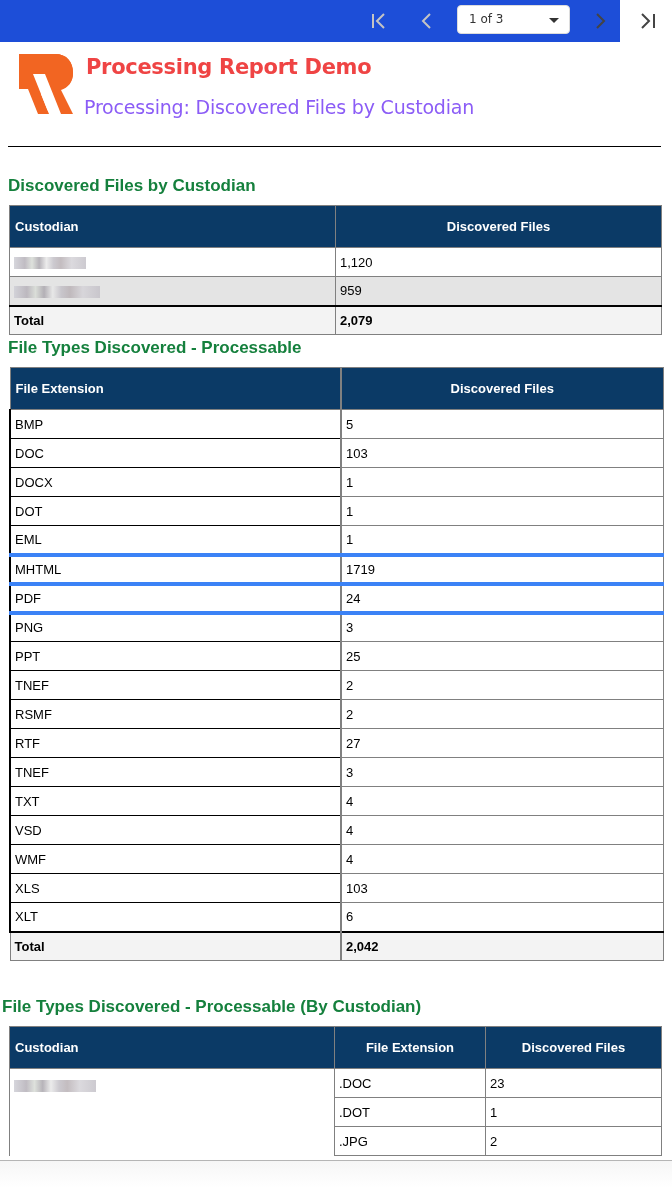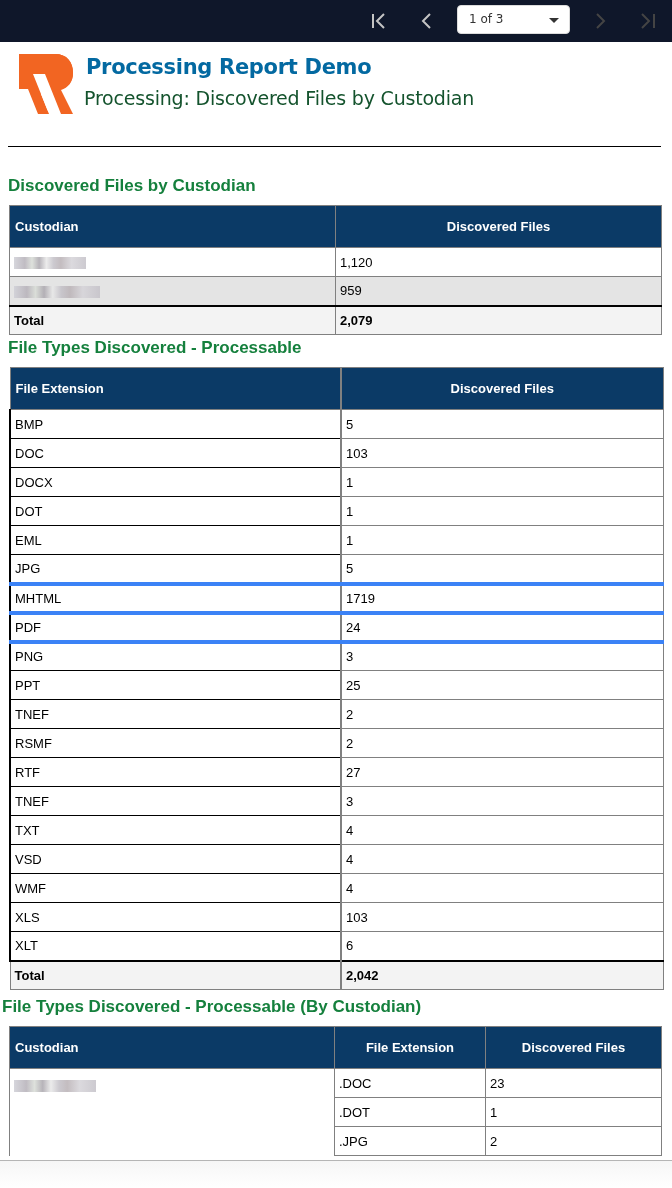--- a/index.html
+++ b/index.html
@@ -1,29 +1,29 @@
 <!DOCTYPE html>
 <html><head>
 <meta charset="utf-8">
 <style>
   * { box-sizing: border-box; margin: 0; padding: 0; }
   html, body { width: 672px; height: 1188px; overflow: hidden; background: #ffffff; }
   body { font-family: "Liberation Sans", sans-serif; color: #000; position: relative; }
 
   
-  .toolbar { position: absolute; left: 0; top: 0; width: 672px; height: 42px; background: #0f172a; }
+  .toolbar { position: absolute; left: 0; top: 0; width: 620px; height: 42px; background: #1d4ed8; }
   .tb-btn { position: absolute; top: 7px; width: 28px; height: 28px; display: flex; align-items: center; justify-content: center; cursor: pointer; }
   .tb-btn svg { display: block; }
   .page-select { position: absolute; left: 457px; top: 5px; width: 113px; height: 29px; background: #fff; border: 1px solid #dcdcdc; border-radius: 4px; font-family: "DejaVu Sans", sans-serif; font-size: 12px; color: #333; padding-left: 11px; line-height: 27px; }
   .page-select .caret { position: absolute; right: 10px; top: 12px; width: 0; height: 0; border-left: 5px solid transparent; border-right: 5px solid transparent; border-top: 5px solid #333; }
 
   
   .logo { position: absolute; left: 19px; top: 54px; width: 54px; height: 60px; }
-  .rep-title { position: absolute; left: 86px; top: 55px; font-family: "DejaVu Sans", sans-serif; font-weight: bold; font-size: 21px; color: #0369a1; letter-spacing: -0.3px; }
-  .rep-subtitle { position: absolute; left: 84px; top: 87px; font-family: "DejaVu Sans", sans-serif; font-size: 19px; color: #14532d; letter-spacing: -0.2px; }
+  .rep-title { position: absolute; left: 86px; top: 55px; font-family: "DejaVu Sans", sans-serif; font-weight: bold; font-size: 21px; color: #ef4444; letter-spacing: -0.3px; }
+  .rep-subtitle { position: absolute; left: 84px; top: 96px; font-family: "DejaVu Sans", sans-serif; font-size: 19px; color: #8b5cf6; letter-spacing: -0.2px; }
   .header-rule { position: absolute; left: 8px; top: 146px; width: 653px; height: 1px; background: #000; }
 
   .section-title { position: absolute; font-weight: bold; font-size: 17px; color: #15803d; }
 
   table { border-collapse: collapse; position: absolute; table-layout: fixed; font-size: 13px; }
   th { background: #0b3a66; color: #fff; font-weight: bold; font-size: 13px; height: 29px; border: 1px solid #808080; padding: 13px 5px; }
   td { border: 1px solid #808080; padding: 0 4px; height: 29px; vertical-align: middle; }
   .l { text-align: left; }
   .c { text-align: center; }
   .r { text-align: left; }
@@ -133,24 +133,20 @@
         <td class="l ext">DOCX</td>
         <td class="r val">1</td>
       </tr>
   <tr>
         <td class="l ext">DOT</td>
         <td class="r val">1</td>
       </tr>
   <tr>
         <td class="l ext">EML</td>
         <td class="r val">1</td>
-      </tr>
-  <tr>
-        <td class="l ext">JPG</td>
-        <td class="r val">5</td>
       </tr>
   <tr class="heavy">
         <td class="l ext">MHTML</td>
         <td class="r val">1719</td>
       </tr>
   <tr class="heavy">
         <td class="l ext">PDF</td>
         <td class="r val">24</td>
       </tr>
   <tr class="heavy">

